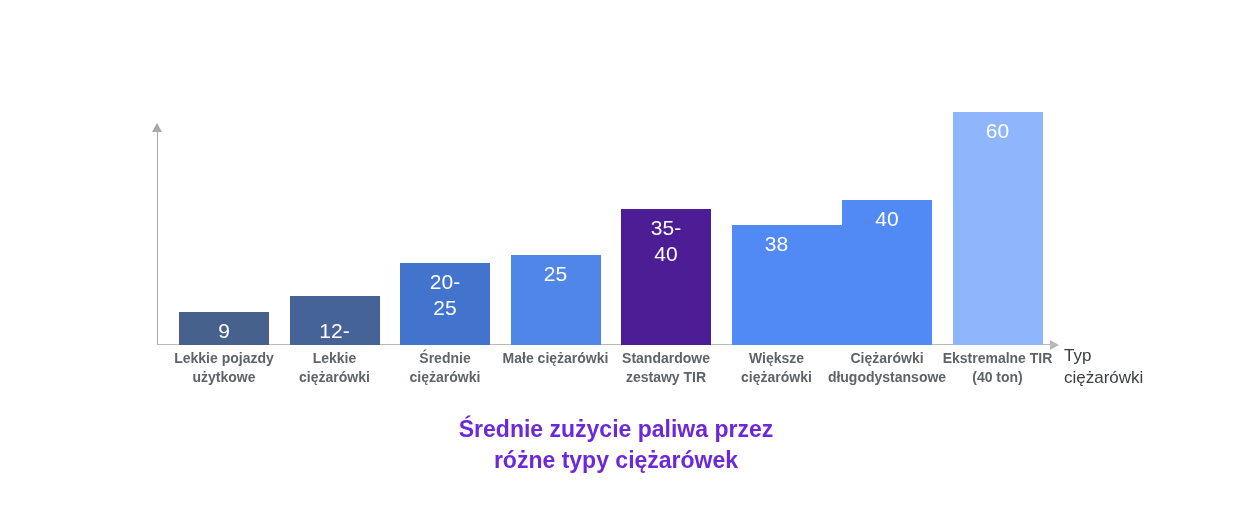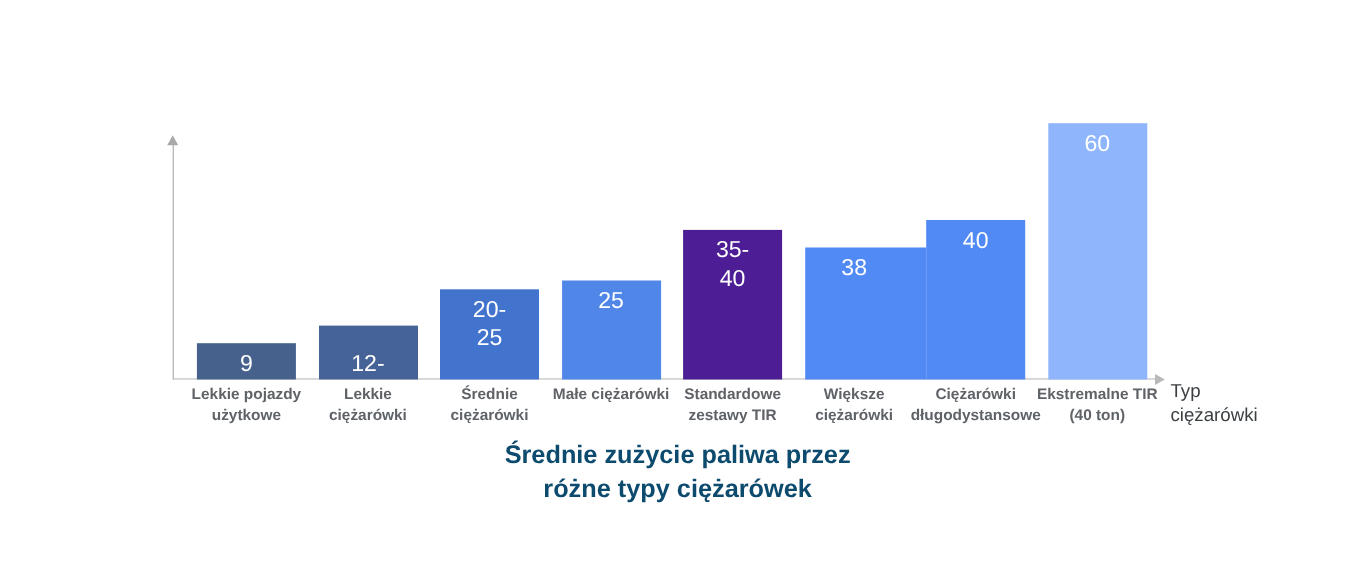--- a/index.html
+++ b/index.html
@@ -24,22 +24,22 @@
   .bar-slot{position:absolute;bottom:0;width:90px;}
   .bar{position:absolute;bottom:0;left:0;width:90px;overflow:hidden;}
   .bar-value{position:absolute;top:6px;left:0;width:90px;text-align:center;color:#ffffff;
              font-size:21px;line-height:26px;font-family:"Liberation Sans",sans-serif;}
 
   
   .cat-label{position:absolute;top:349px;width:126px;text-align:center;color:#5f6368;
              font-size:14px;line-height:19px;white-space:pre-line;font-weight:bold;}
 
   
-  #chart-title{position:absolute;left:316px;top:398px;width:600px;text-align:center;
-               color:#0c4a6e;font-size:23px;line-height:31px;font-weight:bold;white-space:pre-line;}
+  #chart-title{position:absolute;left:316px;top:414px;width:600px;text-align:center;
+               color:#6d28d9;font-size:23px;line-height:31px;font-weight:bold;white-space:pre-line;}
 </style>
 </head>
 <body>
 
 <div id="stage">
 
 
   <div id="x-axis-title" class="axis-title">Typ
 ciężarówki</div>
 

